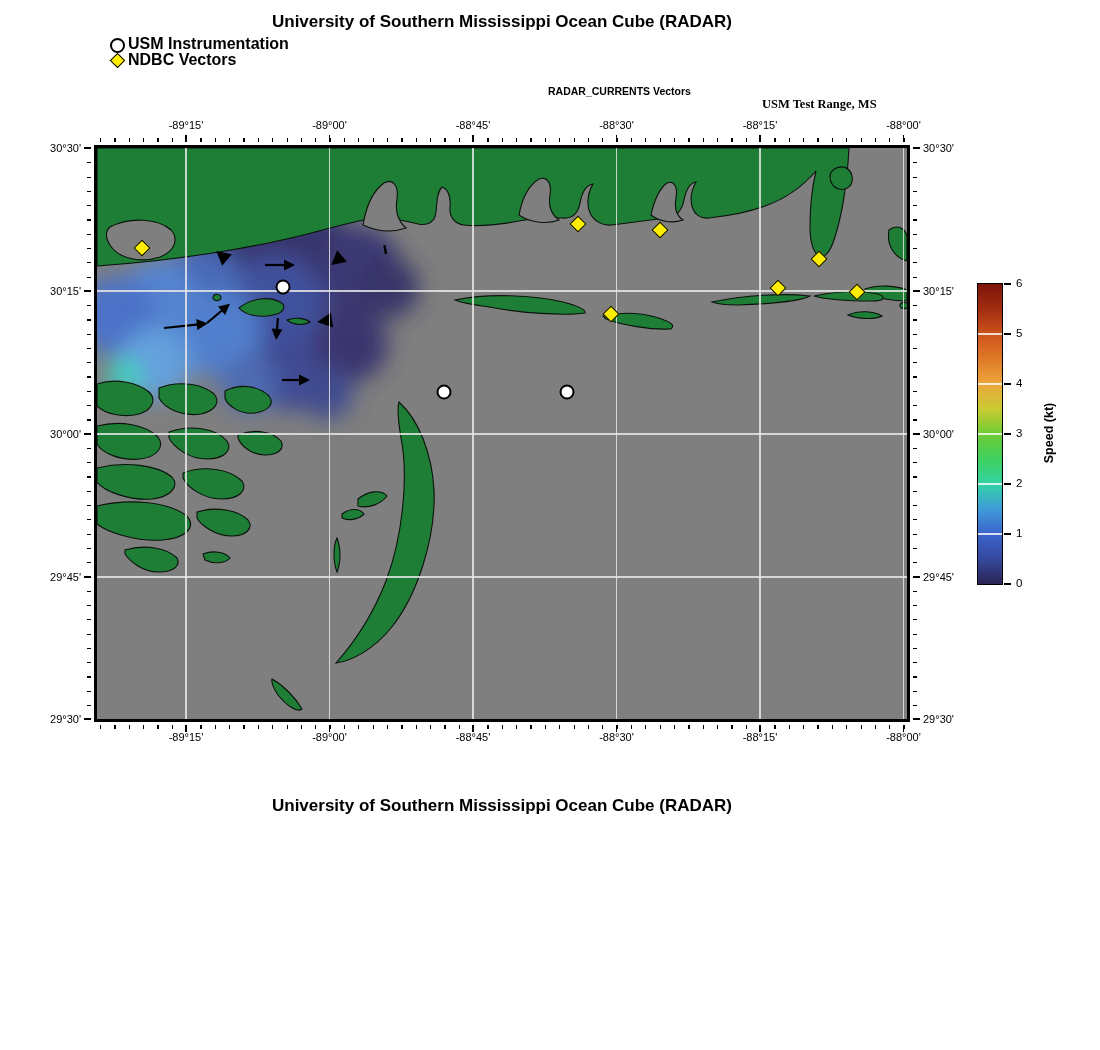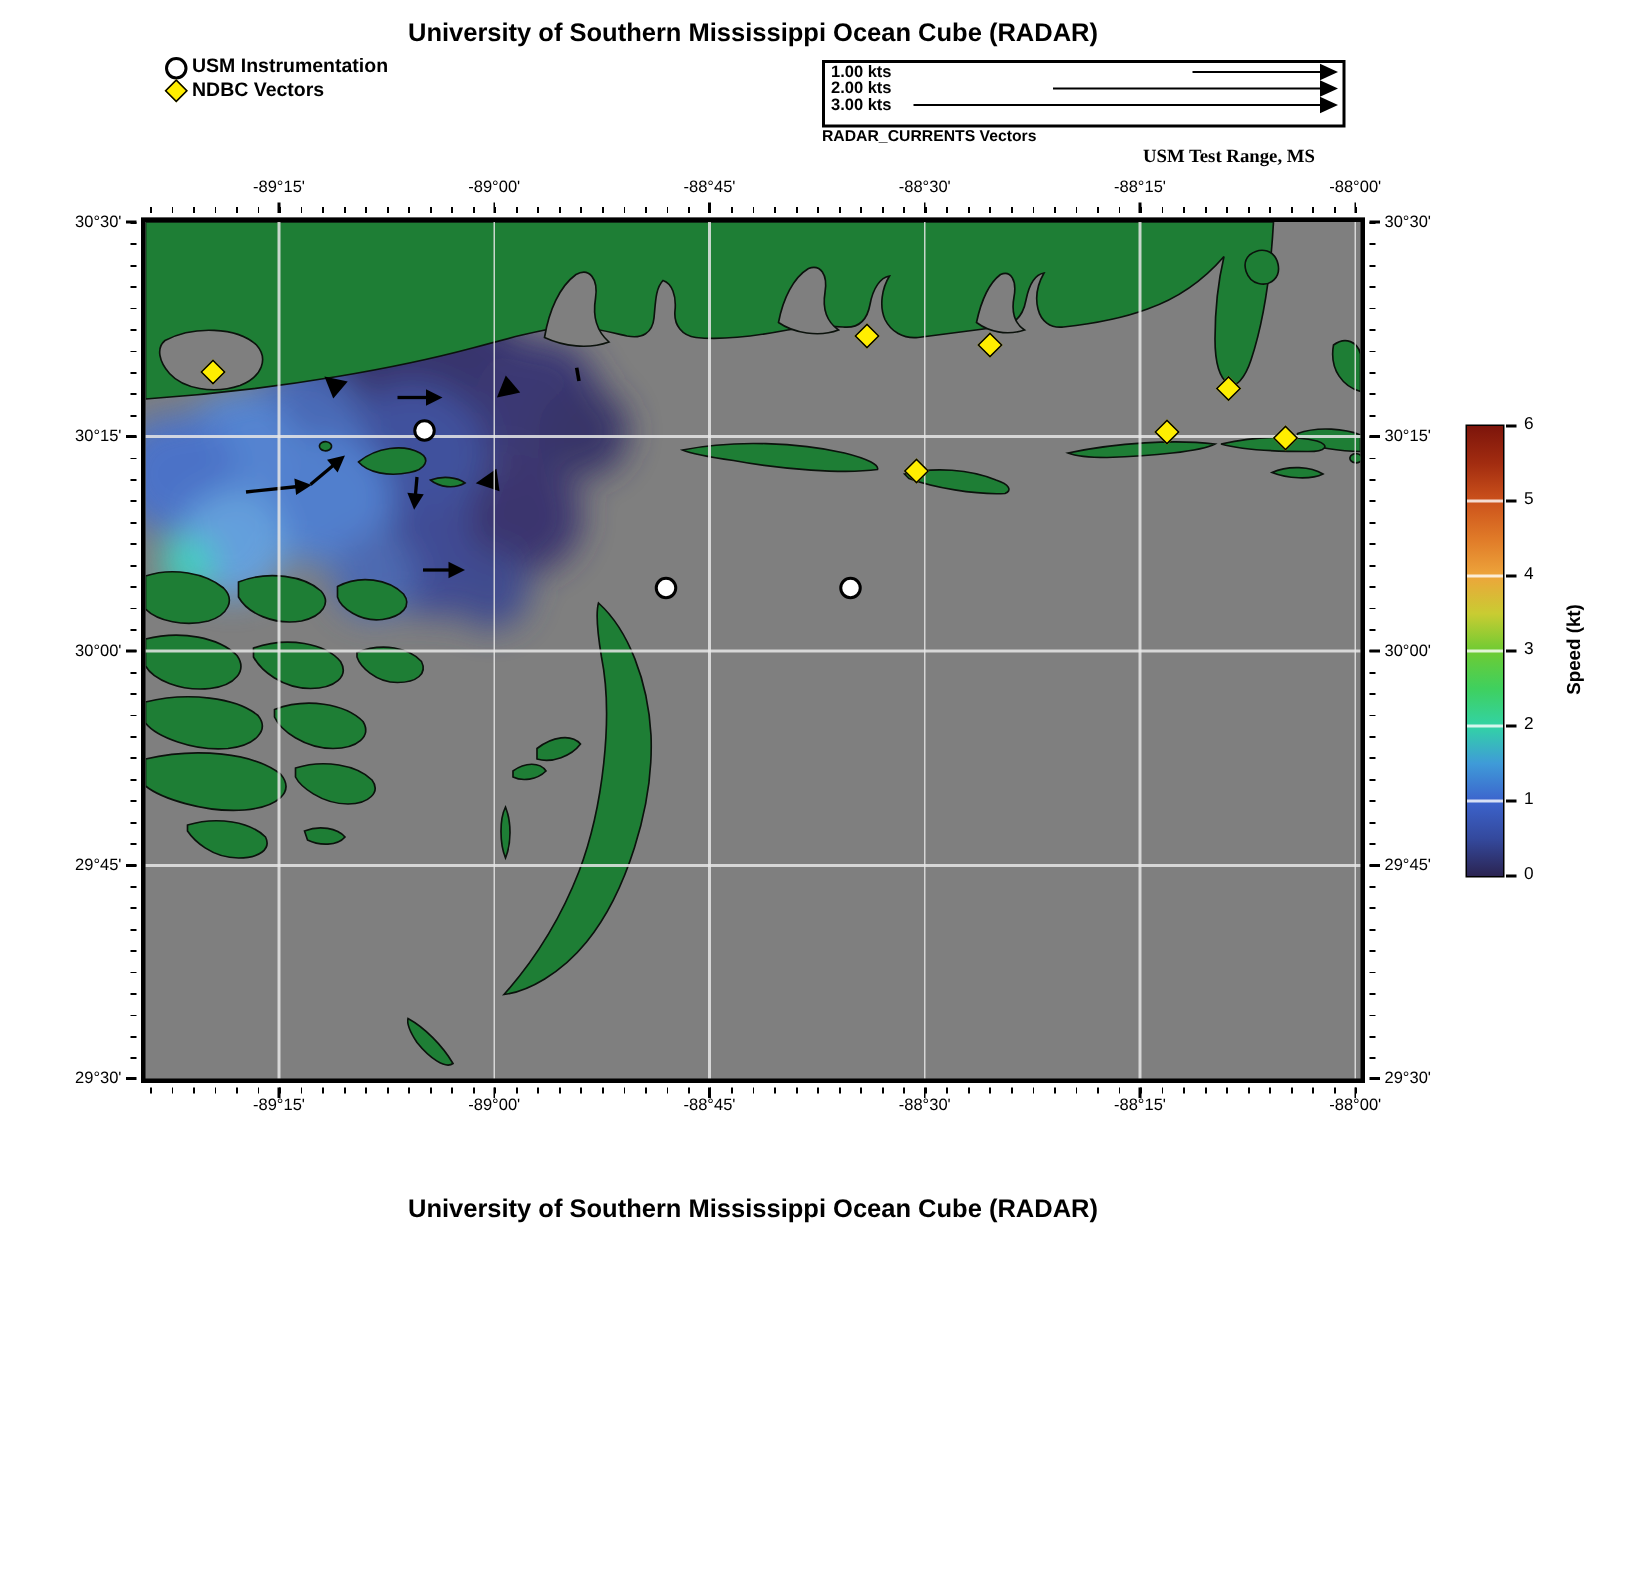--- a/index.html
+++ b/index.html
@@ -6,21 +6,21 @@
   .page{position:relative;width:1100px;height:1050px;background:#ffffff;overflow:hidden;
         font-family:"Liberation Sans","DejaVu Sans",sans-serif;color:#000;}
   .abs{position:absolute;}
   .title-top{left:97px;top:12px;width:810px;text-align:center;font-size:17px;font-weight:bold;}
   .title-bottom{left:97px;top:796px;width:810px;text-align:center;font-size:17px;font-weight:bold;}
   .subtitle{left:97px;top:99px;width:810px;text-align:center;font-size:16px;font-weight:bold;
             font-family:"Liberation Serif","DejaVu Serif",serif;}
   .test-range{left:762px;top:97px;width:150px;font-size:12.5px;font-weight:bold;
               font-family:"Liberation Serif","DejaVu Serif",serif;}
   .legend{left:108px;top:36px;}
-  .legend-row{position:relative;height:16px;line-height:16px;font-size:13px;font-weight:bold;padding-left:20px;white-space:nowrap;}
+  .legend-row{position:relative;height:16px;line-height:16px;font-size:16px;font-weight:bold;padding-left:20px;white-space:nowrap;}
   .icon-circle{position:absolute;left:2px;top:2px;width:11px;height:11px;border-radius:50%;
                background:#fff;border:2px solid #000;}
   .icon-diamond{position:absolute;left:4px;top:3px;width:9px;height:9px;background:#ffee00;
                 border:1.6px solid #000;transform:rotate(45deg);}
   .vecbox{left:548px;top:40px;width:345px;height:41px;border:2px solid #000;background:#fff;}
   .vecrow{position:absolute;left:4px;font-size:11px;font-weight:bold;line-height:11px;white-space:nowrap;}
   .vec-caption{left:548px;top:85px;font-size:10.5px;font-weight:bold;}
   
   .map{left:94px;top:145px;width:810px;height:571px;border:3px solid #000;background:#7f7f7f;}
   .map-inner{position:absolute;left:0;top:0;width:810px;height:571px;overflow:hidden;}
@@ -64,30 +64,20 @@
     <div class="legend-row">
       <span class="icon-circle"></span>
       <span>USM Instrumentation</span>
     </div>
     <div class="legend-row">
       <span class="icon-diamond"></span>
       <span>NDBC Vectors</span>
     </div>
   </div>
 
-  <div class="abs vecbox">
-    <svg id="vecbox-svg" width="345" height="41">
-        <line x1="245" y1="6" x2="330" y2="6" stroke="#000" stroke-width="1.4"></line>
-        <polygon points="342,6 330,0.5 330,11.5" fill="#000"></polygon>
-        <line x1="152" y1="17" x2="330" y2="17" stroke="#000" stroke-width="1.4"></line>
-        <polygon points="342,17 330,11.5 330,22.5" fill="#000"></polygon>
-        <line x1="59" y1="28" x2="330" y2="28" stroke="#000" stroke-width="1.4"></line>
-        <polygon points="342,28 330,22.5 330,33.5" fill="#000"></polygon>
-      </svg>
-  <div class="vecrow" style="top: 1px;">1.00 kts</div><div class="vecrow" style="top: 12px;">2.00 kts</div><div class="vecrow" style="top: 23px;">3.00 kts</div></div>
   <div class="abs vec-caption">RADAR_CURRENTS Vectors</div>
 
   <div class="abs test-range">USM Test Range, MS</div>
 
   <div class="abs map" id="map">
     <div class="map-inner" id="map-inner">
       <svg width="810" height="571" viewBox="0 0 810 571">
         <defs>
           <filter id="radarblur" x="-40%" y="-40%" width="180%" height="180%">
             <feGaussianBlur stdDeviation="11"></feGaussianBlur>

